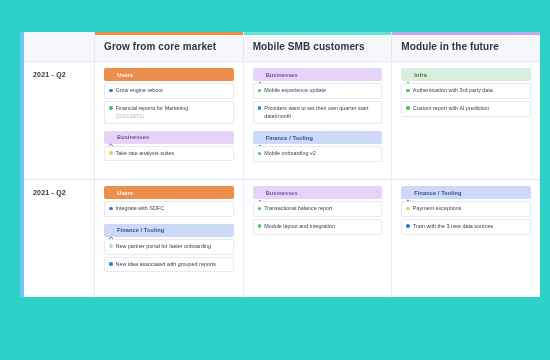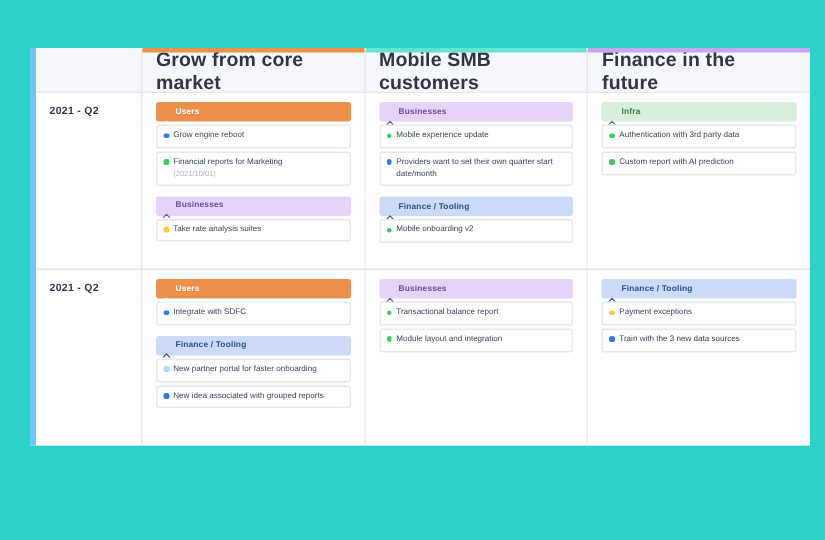--- a/index.html
+++ b/index.html
@@ -41,21 +41,21 @@
     background: #f6f7fa;
     border-right: 1px solid #e4e7ee;
   }
   .hdr-cell:last-child { border-right: none; }
   .hdr-accent {
     position: absolute;
     left: 0; right: 0; top: 0;
     height: 3px;
   }
   .hdr-title {
-    font-size: 13px;
+    font-size: 10px;
     font-weight: bold;
     color: #2f3545;
     letter-spacing: .1px;
   }
   
   .rows { flex: 1 1 auto; display: flex; flex-direction: column; }
   .brow {
     display: flex;
     flex: 1 1 0;
     border-bottom: 1px solid #e4e7ee;
@@ -135,21 +135,21 @@
   <div class="hdr-row">
     <div class="hdr-corner"></div>
     <div id="hdr-cells" style="display:contents"><div class="hdr-cell">
           <span class="hdr-accent" style="background:#ef9046"></span>
           <span class="hdr-title">Grow from core market</span>
         </div><div class="hdr-cell">
           <span class="hdr-accent" style="background:#63e3d0"></span>
           <span class="hdr-title">Mobile SMB customers</span>
         </div><div class="hdr-cell">
           <span class="hdr-accent" style="background:#c3a8f0"></span>
-          <span class="hdr-title">Finance in the future</span>
+          <span class="hdr-title">Module in the future</span>
         </div></div>
   </div>
   <div class="rows" id="rows-host">
       <div class="brow">
         <div class="row-label">2021 - Q2</div>
         <div class="col">
           <div class="group">
             <div class="grp-head" style="background: rgb(236, 143, 77);">
               <span class="chev"><svg viewBox="0 0 10 10" width="6" height="6">
                   <path d="M1.5 6.8 L5 3.2 L8.5 6.8" fill="none" stroke="#ffffff" stroke-width="1.3" stroke-linecap="round" stroke-linejoin="round"></path>

